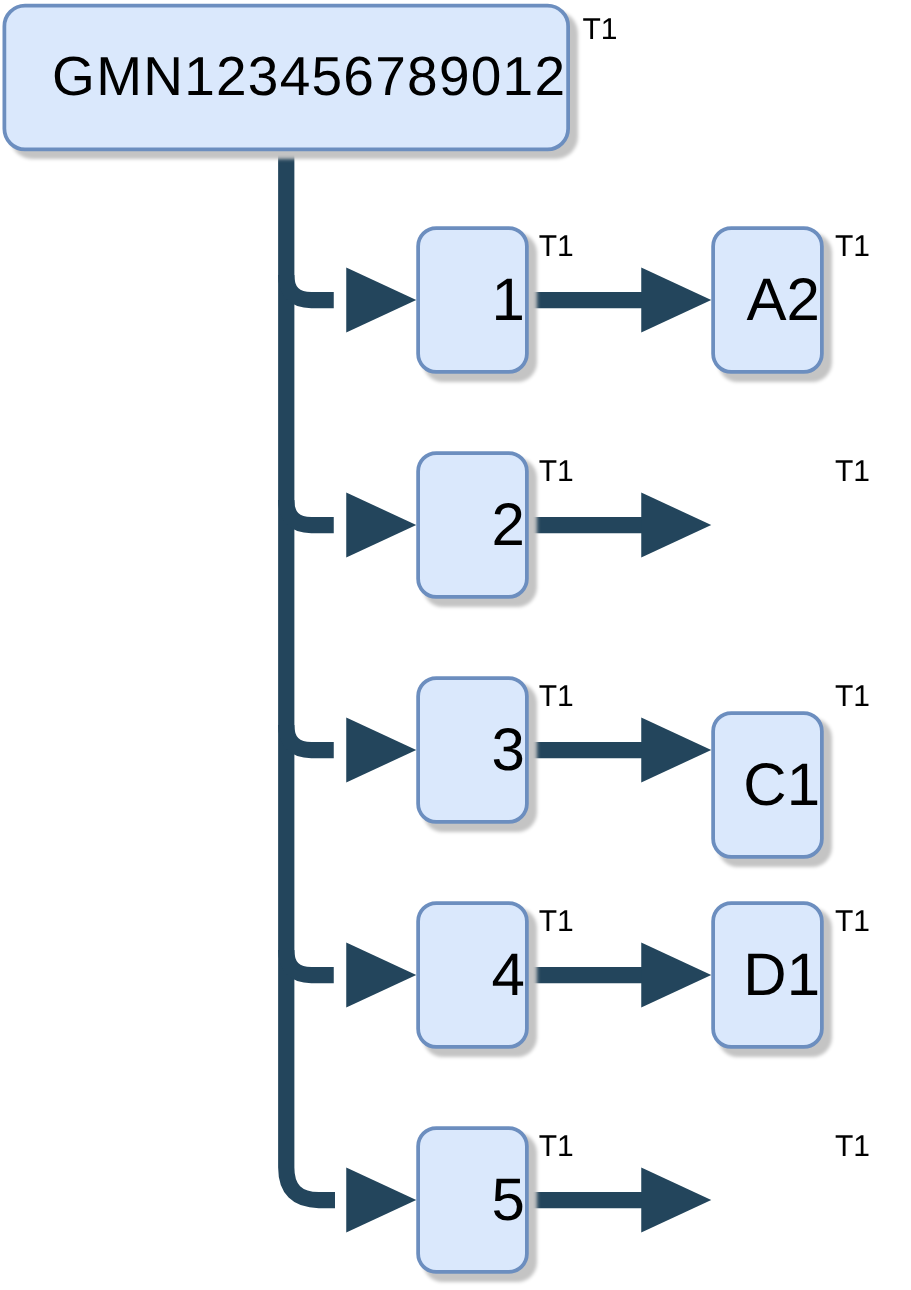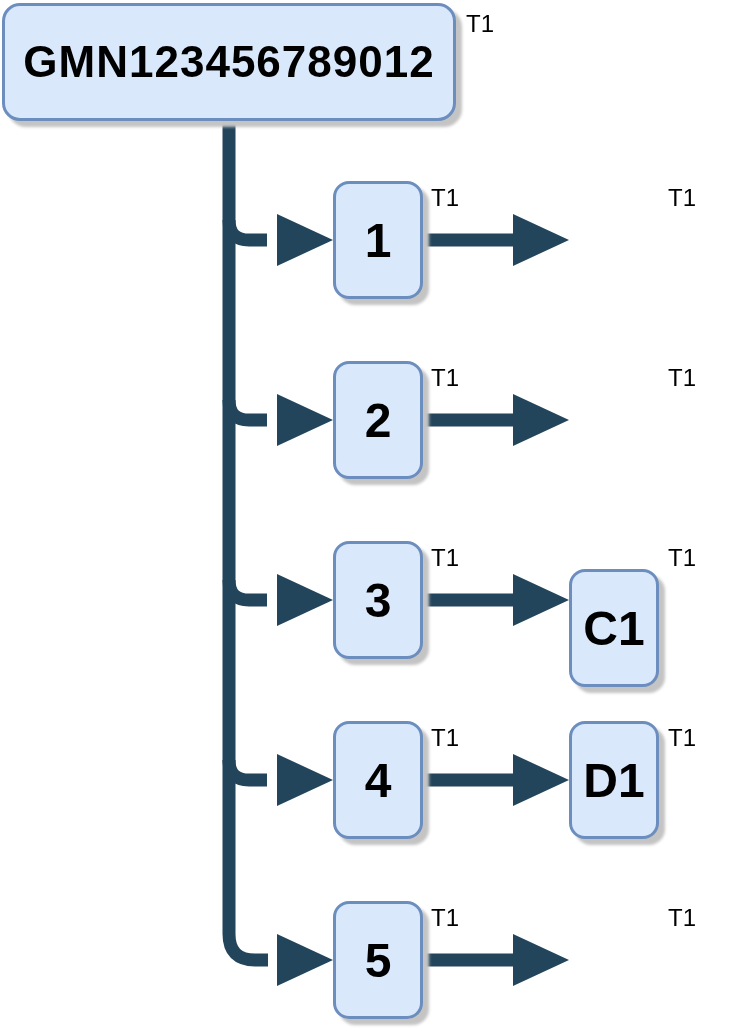--- a/index.html
+++ b/index.html
@@ -22,22 +22,22 @@
   .edge { fill: none; stroke: var(--arrow, #23455c); stroke-width: 13px; }
   .head { fill: var(--arrow, #23455c); stroke: none; }
 
   .node {
     position: absolute;
     background: var(--node-fill, #dae8fc);
     border: 3px solid var(--node-border, #6c8ebf);
     box-shadow: 6px 6px 3px var(--shadow, #c4c4c4);
     display: flex;
     align-items: center;
-    justify-content: center;
-    font-weight: bold;
+    justify-content: flex-end;
+    font-weight: normal;
     color: var(--text, #000000);
   }
   .node.root {
     left: 2px; top: 3px;
     width: 454px; height: 118px;
     border-radius: 18px;
     font-size: 44px;
     letter-spacing: 1px;
   }
   .node.small {
@@ -90,20 +90,23 @@
 
   <div class="node root">
     <span>GMN123456789012</span>
   </div>
   <div class="tag" style="left:466px; top:11px">T1</div>
 
   <div class="node small" style="left:333px; top:181px">
     <span>1</span>
   </div>
   <div class="tag" style="left:431px; top:185px">T1</div>
+  <div class="node small" style="left:569px; top:181px">
+    <span>A2</span>
+  </div>
   <div class="tag" style="left:668px; top:185px">T1</div>
 
   <div class="node small" style="left:333px; top:361px">
     <span>2</span>
   </div>
   <div class="tag" style="left:431px; top:365px">T1</div>
   <div class="tag" style="left:668px; top:365px">T1</div>
 
   <div class="node small" style="left:333px; top:541px">
     <span>3</span>

